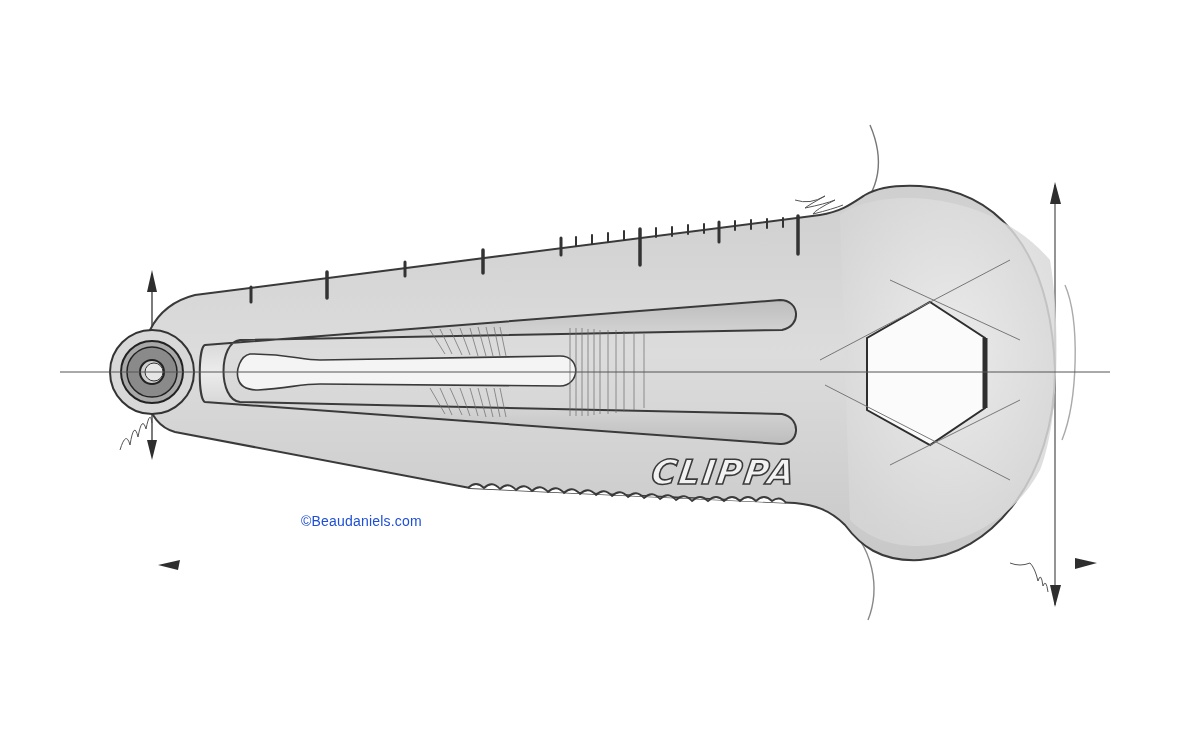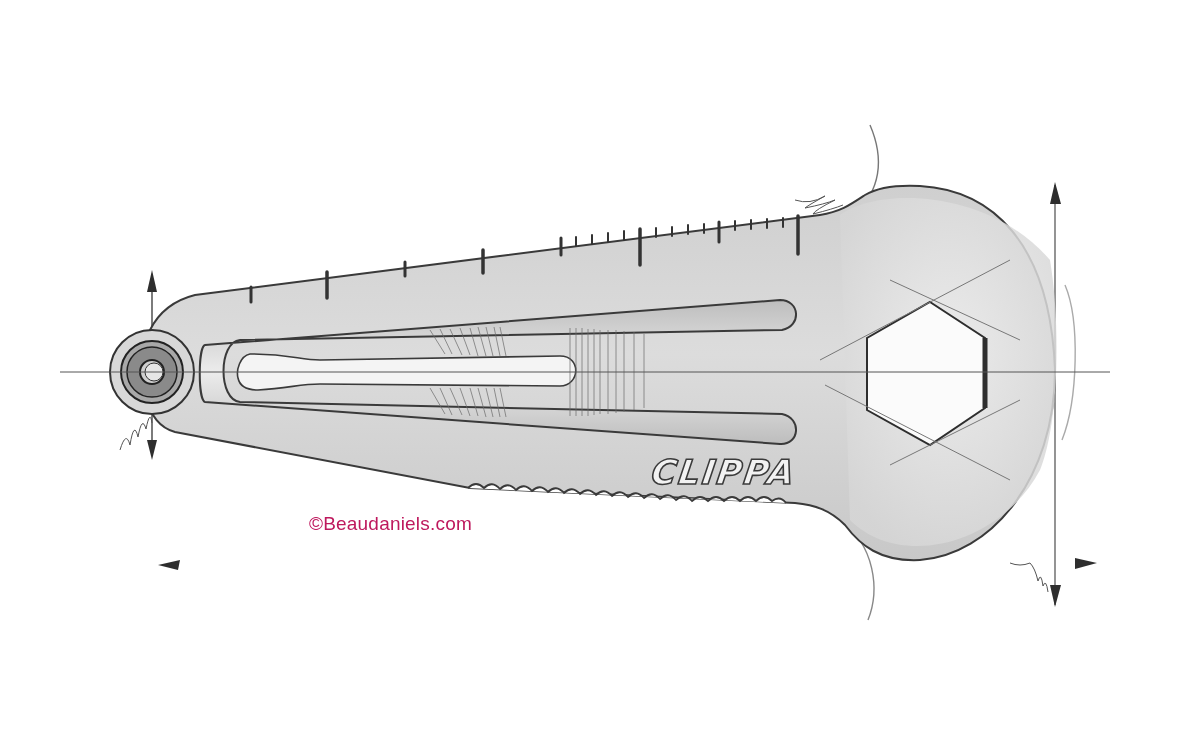--- a/index.html
+++ b/index.html
@@ -1,22 +1,21 @@
 <!DOCTYPE html>
 <html><head>
   <meta charset="utf-8">
   <style>
     html, body { margin: 0; padding: 0; background: #ffffff; }
     body { width: 1200px; height: 734px; overflow: hidden; position: relative; font-family: "DejaVu Sans", sans-serif; }
     #stage { position: absolute; left: 0; top: 0; width: 1200px; height: 734px; }
     .watermark {
       position: absolute; left: 301px; top: 513px;
-      font-family: "Liberation Sans", sans-serif; font-size: 19px; color: #be185d;
+      font-family: "Liberation Sans", sans-serif; font-size: 14px; color: #1d4ed8;
       letter-spacing: 0.2px;
-      margin-left: 8px;
     }
     .brand {
       position: absolute; left: 652px; top: 452px;
       font-family: "DejaVu Sans", sans-serif; font-weight: bold; font-style: italic;
       font-size: 34px; letter-spacing: 2px;
       color: #f2f2f2;
       -webkit-text-stroke: 1.6px #3a3a3a;
       transform: skewX(-8deg);
     }
   </style>

